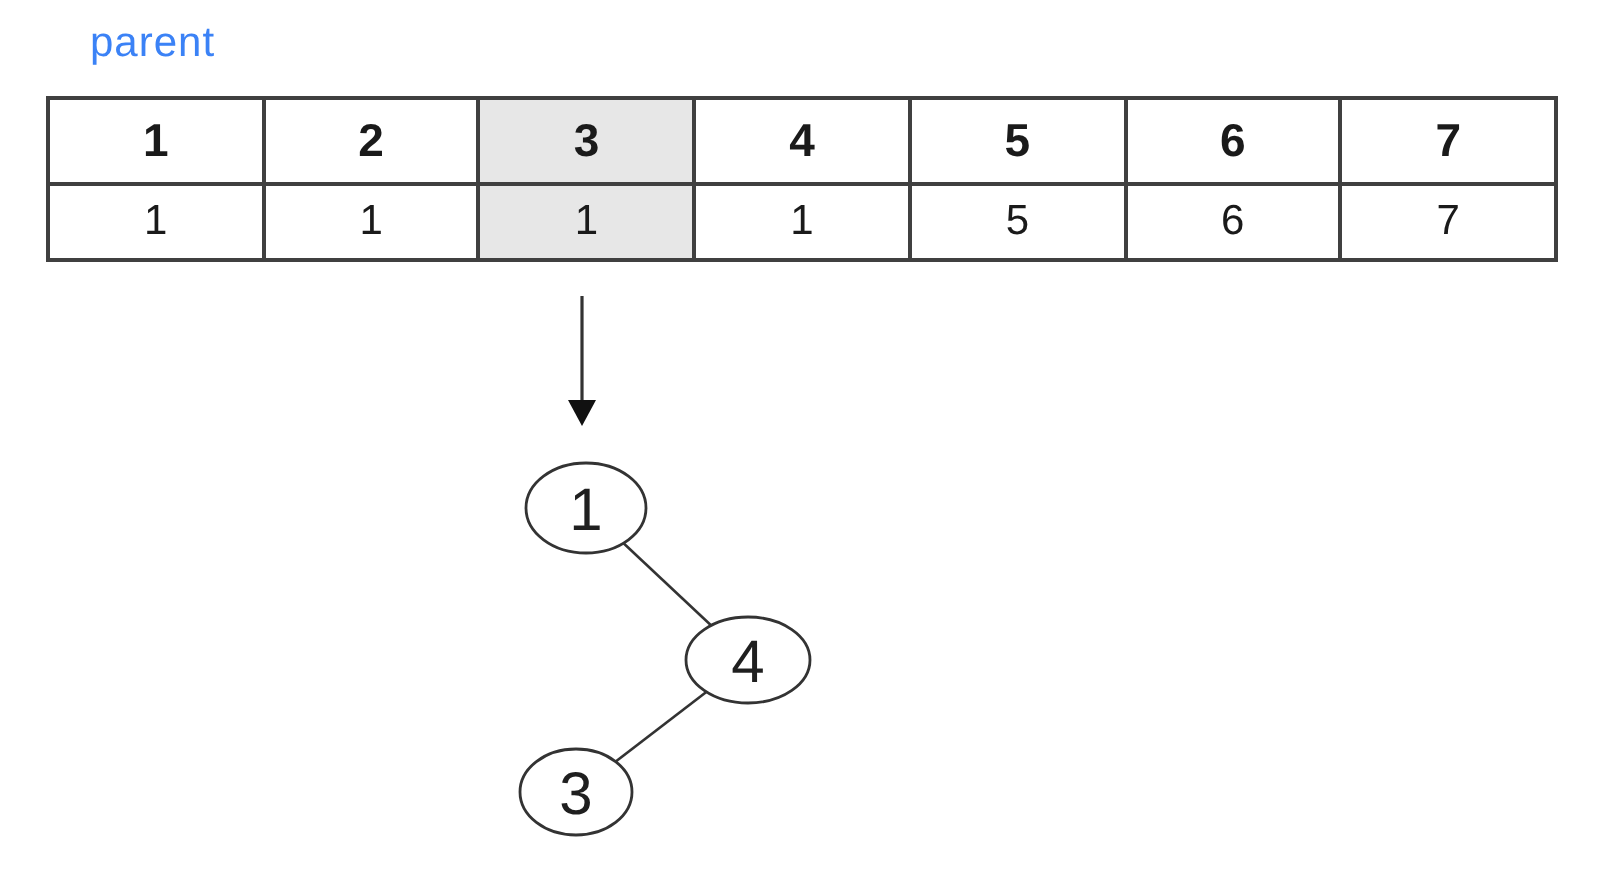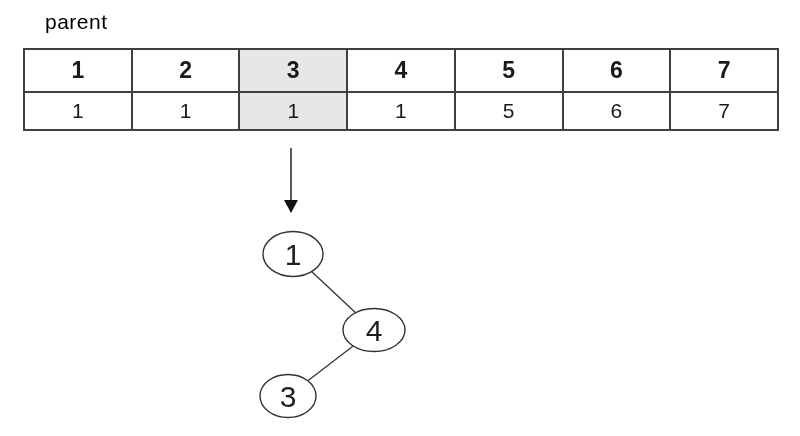--- a/index.html
+++ b/index.html
@@ -13,21 +13,21 @@
     width: 800px;
     height: 436px;
     background: #ffffff;
     overflow: hidden;
   }
   .parent-label {
     position: absolute;
     left: 45px;
     top: 10px;
     font-size: 21px;
-    color: #000000;
+    color: #3b82f6;
     letter-spacing: 0.5px;
   }
   table.parent-array {
     position: absolute;
     left: 23px;
     top: 48px;
     width: 756px;
     border-collapse: collapse;
     table-layout: fixed;
   }

